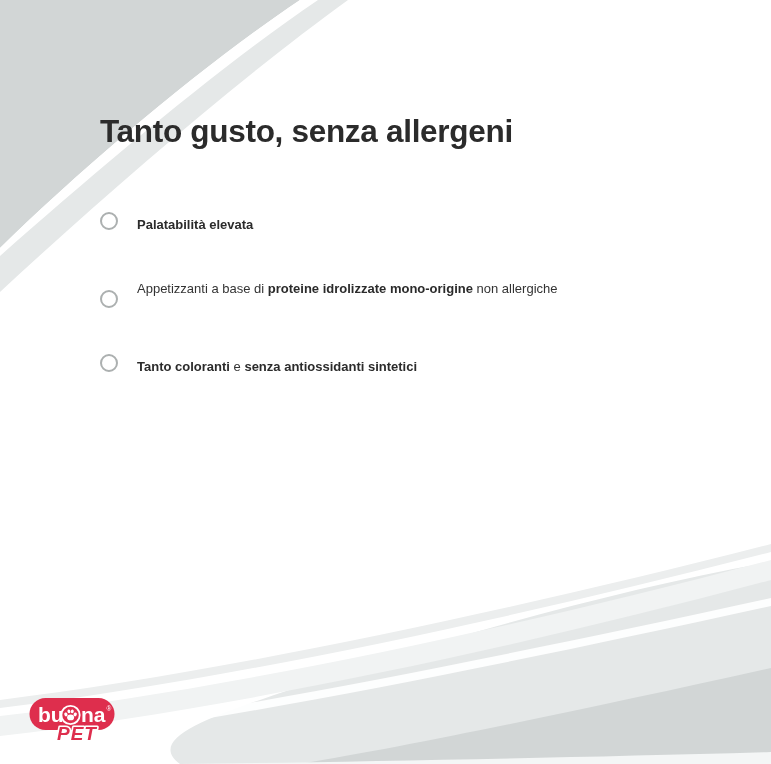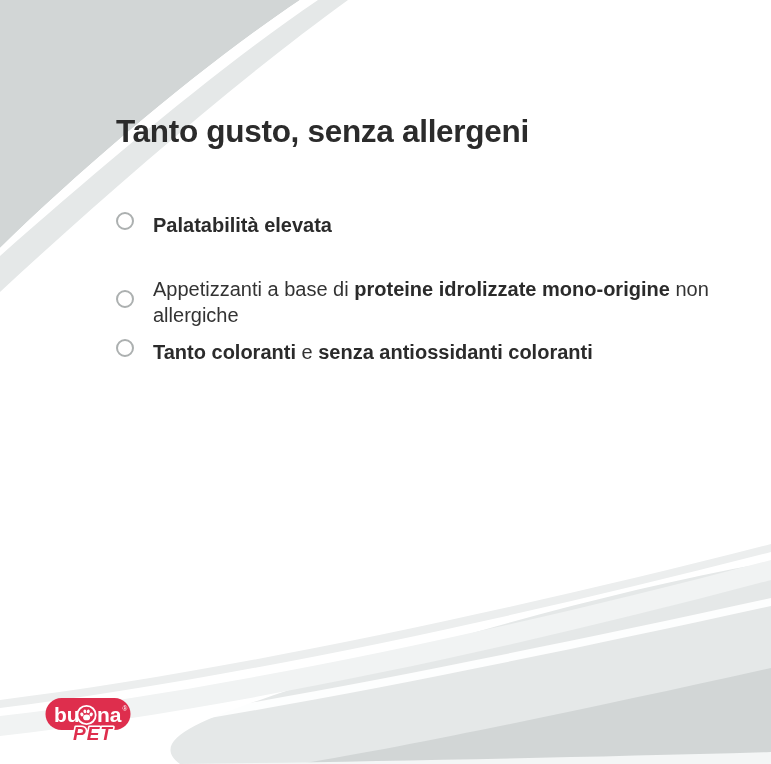--- a/index.html
+++ b/index.html
@@ -24,21 +24,21 @@
   #bg-decor {
     position: absolute;
     left: 0;
     top: 0;
     width: 771px;
     height: 764px;
   }
   
   #content {
     position: absolute;
-    left: 16px;
+    left: 0;
     top: 0;
     width: 739px;
     height: 764px;
   }
   #page-title {
     position: absolute;
     left: 100px;
     top: 92px;
     width: 620px;
     font-size: 31.5px;
@@ -64,21 +64,21 @@
     width: 18px;
     height: 18px;
     border: 2px solid #acb0b0;
     border-radius: 50%;
     box-sizing: border-box;
     background: transparent;
   }
   .bullet-text {
     flex: 1 1 auto;
     margin-left: 19px;
-    font-size: 20px;
+    font-size: 13px;
     line-height: 26px;
     color: #333333;
     font-weight: normal;
   }
   .bullet-text b {
     font-weight: bold;
     color: #2b2b2b;
   }
   
   #logo {
@@ -124,28 +124,28 @@
     <h1 id="page-title">Tanto gusto, senza allergeni</h1>
 
     <div id="bullet-list">
 
       <div class="bullet-item" style="margin-bottom: 22px;">
         <span class="bullet-marker"></span>
         <span class="bullet-text"><b>Palatabilità elevata</b></span>
       </div>
 
 
-      <div class="bullet-item" style="margin-bottom: 11px;">
+      <div class="bullet-item" style="margin-bottom: 36px;">
         <span class="bullet-marker" style="margin-top: 14px;"></span>
         <span class="bullet-text"><span>Appetizzanti a base di </span><b>proteine idrolizzate mono-origine</b><span> non allergiche</span></span>
       </div>
 
       <div class="bullet-item">
         <span class="bullet-marker"></span>
-        <span class="bullet-text"><b>Tanto coloranti</b><span> e </span><b>senza antiossidanti coloranti</b></span>
+        <span class="bullet-text"><b>Tanto coloranti</b><span> e </span><b>senza antiossidanti sintetici</b></span>
       </div>
 
     </div>
 
     <svg id="logo" viewBox="0 0 90 46">
 
       <rect x="0.5" y="1" width="85" height="32" rx="16" ry="16" fill="#de2e4d"></rect>
 
       <text x="9" y="25" fill="#ffffff" font-family="'Liberation Sans', sans-serif" font-size="21" font-weight="bold">bu</text>
 

